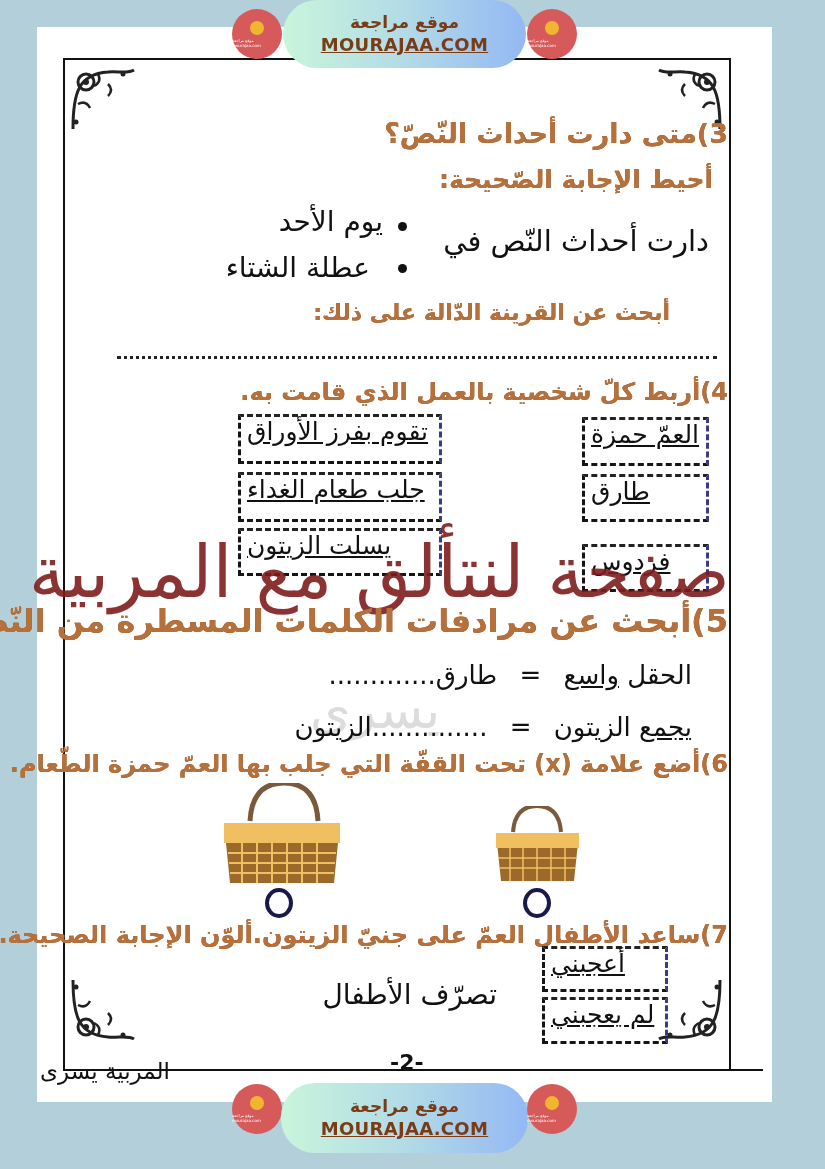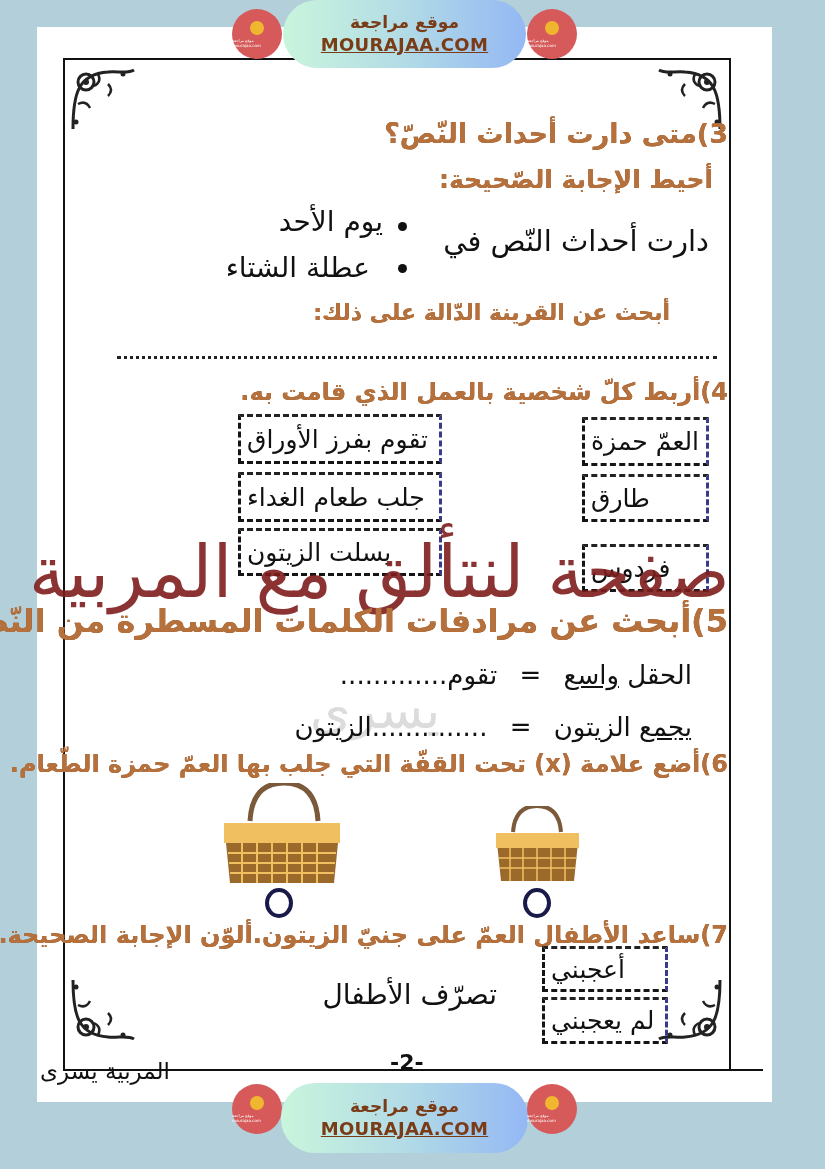--- a/index.html
+++ b/index.html
@@ -52,22 +52,22 @@
   .logo.l4 { left: 527px; top: 1084px; }
   .q-title {
     position: absolute; color: #b5703b; font-weight: bold; direction: rtl; white-space: nowrap;
     text-shadow: 0 0 0.5px #8a4d1f;
   }
   .txt { position: absolute; color: #111; direction: rtl; white-space: nowrap; }
 
   .dash-box {
     position: absolute; border: 3px dashed #151515;
     border-right-color: #3a3a8c; border-top-color: #222;
-    display: flex; align-items: center; justify-content: flex-end; padding: 0 6px;
-    font-size: 25px; color: #111; direction: rtl; white-space: nowrap;
+    display: flex; align-items: flex-start; justify-content: flex-end; padding: 0 6px;
+    font-size: 25px; color: #111; direction: rtl; white-space: nowrap; text-decoration: underline;
   }
   .bullet { position: absolute; width: 9px; height: 9px; border-radius: 50%; background: #111; }
   .dotted-line {
     position: absolute; left: 117px; top: 355px; width: 600px; height: 4px;
     border-bottom: 3px dotted #222;
   }
   .watermark {
     position: absolute; color: #7f1d1d; font-size: 72px; direction: rtl; white-space: nowrap;
     left: 70px; top: 530px; width: 660px; text-align: left; opacity: 0.9;
   }
@@ -173,21 +173,21 @@
     <span>فردوس</span>
   </div>
 
 <div class="watermark">صفحة لنتألق مع المربية</div>
 <div class="watermark2">يسرى</div>
 
 <div class="q-title" style="right:97px; top:602px; font-size:32px;">5)أبحث عن مرادفات الكلمات المسطرة من النّص</div>
 <div class="txt" style="right:133px; top:660px; font-size:26px;">
   <span>الحقل </span><span class="underline-word">واسع</span>
   <span style="margin:0 14px;">=</span>
-  <span>تقوم.............</span>
+  <span>طارق.............</span>
 </div>
 <div class="txt" style="right:133px; top:712px; font-size:26px;">
   <span class="underline-word">يجمع</span><span> الزيتون</span>
   <span style="margin:0 14px;">=</span>
   <span>..............الزيتون</span>
 </div>
 
 <div class="q-title" style="right:97px; top:750px; font-size:24px;">6)أضع علامة (x) تحت القفّة التي جلب بها العمّ حمزة الطّعام.</div>
 <svg class="basket" style="left:222px; top:783px;" width="120" height="100" viewBox="0 0 120 100">
   <path d="M28 38 Q30 0 62 0 Q94 0 96 38" stroke="#7a5a3a" stroke-width="5" fill="none"></path>

